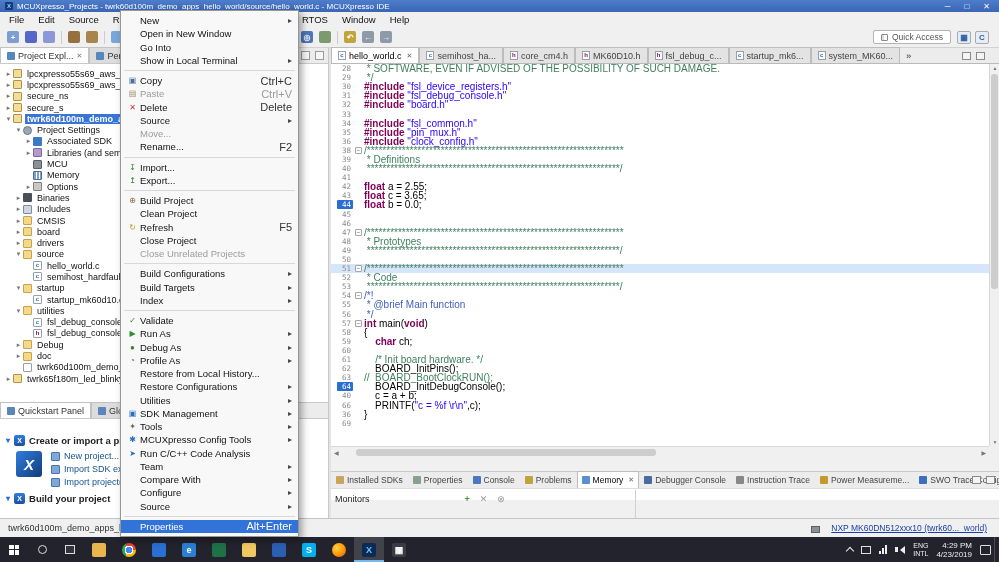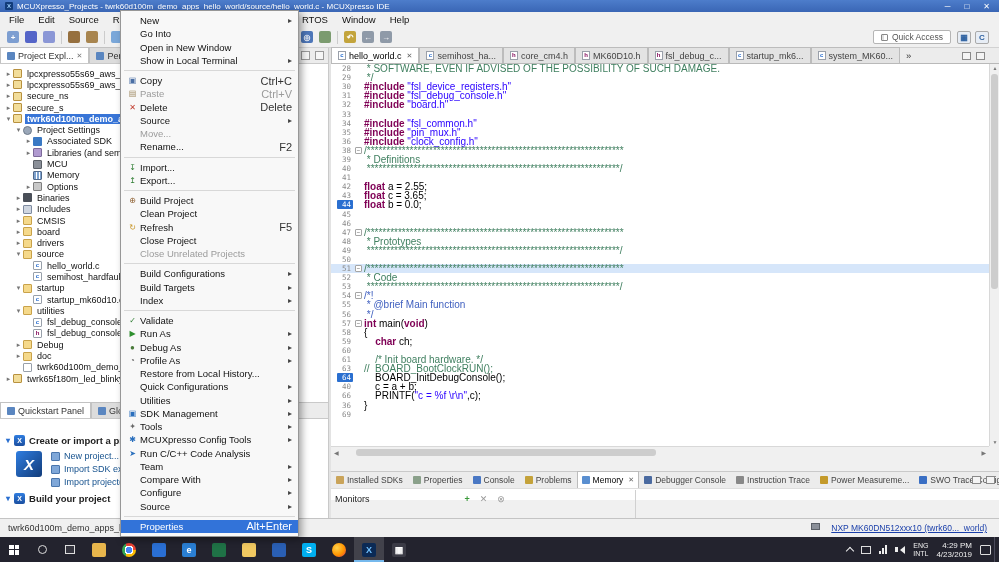--- a/index.html
+++ b/index.html
@@ -116,21 +116,21 @@
   .bp-ico{width:8px;height:8px;border-radius:1px;flex:none;}
   .bp-corner{position:absolute;right:4px;top:4px;display:flex;gap:5px;}
   .bp-content{position:absolute;left:0;top:19px;width:668px;height:28px;}
   .monitors-row{display:flex;align-items:center;font-size:9px;padding:4px 4px;color:#222;}
   .mon-icons{display:flex;gap:10px;margin-left:95px;color:#9a9a9a;font-size:9px;}
   .mon-icons .mon-add{color:#3a9a3a;font-weight:bold;}
   .bp-divider{position:absolute;left:304px;top:0;height:28px;width:1px;background:#d0d0d0;}
 
   
   .statusbar{position:absolute;left:0;top:518px;width:999px;height:19px;background:#f0f0f0;border-top:1px solid #c4c4c4;display:flex;align-items:center;font-size:9px;padding:0 8px;color:#333;}
-  .sb-right{margin-left:auto;display:flex;align-items:flex-start;gap:11px;margin-right:4px;}
+  .sb-right{margin-left:auto;display:flex;align-items:flex-end;gap:11px;margin-right:4px;}
   .sb-chip{width:9px;height:7px;background:#8a8f98;border:1px solid #5a5f66;}
   .sb-link{color:#1a3faa;text-decoration:underline;font-size:8.5px;}
 
   
   .ctxmenu{position:absolute;left:120px;top:10px;width:179px;height:527px;background:#f8f8f8;border:1px solid #979797;box-shadow:3px 3px 7px rgba(0,0,0,.35);z-index:100;padding:3px 0;display:flex;flex-direction:column;}
   .cm-item{flex:1 1 0;display:flex;align-items:center;padding:0 6px 0 4px;font-size:9.5px;color:#111;min-height:0;}
   .cm-icon{width:15px;flex:none;font-size:8px;text-align:center;}
   .cm-right{margin-left:auto;font-size:11px;color:#333;padding-left:8px;}
   .cm-sub{font-size:8px;color:#444;}
   .cm-sep{flex:none;height:7px;position:relative;}
@@ -717,20 +717,26 @@
         <span class="ctext"></span>
       </div>
       <div class="cline">
         <span class="cmark"></span>
         <span class="cnum">61</span>
         <span class="cfold"></span>
         <span class="ctext"><span class="tk-p">    </span><span class="tk-c">/* Init board hardware. */</span></span>
       </div>
       <div class="cline">
         <span class="cmark"></span>
+        <span class="cnum">62</span>
+        <span class="cfold"></span>
+        <span class="ctext"><span class="tk-p">    BOARD_InitPins();</span></span>
+      </div>
+      <div class="cline">
+        <span class="cmark"></span>
         <span class="cnum">63</span>
         <span class="cfold"></span>
         <span class="ctext"><span class="tk-c">//  BOARD_BootClockRUN();</span></span>
       </div>
       <div class="cline">
         <span class="cmark"></span>
         <span class="cnum cnum-m">64</span>
         <span class="cfold"></span>
         <span class="ctext"><span class="tk-p">    BOARD_InitDebugConsole();</span></span>
       </div>
@@ -912,26 +918,26 @@
   </div>
 
   <div class="ctxmenu" id="ctx-items">
       <div class="cm-item">
         <span class="cm-icon"></span>
         <span class="cm-label">New</span>
         <span class="cm-right cm-sub">▸</span>
       </div>
       <div class="cm-item">
         <span class="cm-icon"></span>
+        <span class="cm-label">Open in New Window</span>
+        <span class="cm-right"></span>
+      </div>
+      <div class="cm-item">
+        <span class="cm-icon"></span>
         <span class="cm-label">Go Into</span>
-        <span class="cm-right"></span>
-      </div>
-      <div class="cm-item">
-        <span class="cm-icon"></span>
-        <span class="cm-label">Open in New Window</span>
         <span class="cm-right"></span>
       </div>
       <div class="cm-item">
         <span class="cm-icon"></span>
         <span class="cm-label">Show in Local Terminal</span>
         <span class="cm-right cm-sub">▸</span>
       </div>
       <div class="cm-sep"></div>
       <div class="cm-item">
         <span class="cm-icon cmi-copy">▣</span>
@@ -1037,21 +1043,21 @@
         <span class="cm-label">Profile As</span>
         <span class="cm-right cm-sub">▸</span>
       </div>
       <div class="cm-item">
         <span class="cm-icon"></span>
         <span class="cm-label">Restore from Local History...</span>
         <span class="cm-right"></span>
       </div>
       <div class="cm-item">
         <span class="cm-icon"></span>
-        <span class="cm-label">Quick Configurations</span>
+        <span class="cm-label">Restore Configurations</span>
         <span class="cm-right cm-sub">▸</span>
       </div>
       <div class="cm-item">
         <span class="cm-icon"></span>
         <span class="cm-label">Utilities</span>
         <span class="cm-right cm-sub">▸</span>
       </div>
       <div class="cm-item">
         <span class="cm-icon cmi-sdk">▣</span>
         <span class="cm-label">SDK Management</span>

